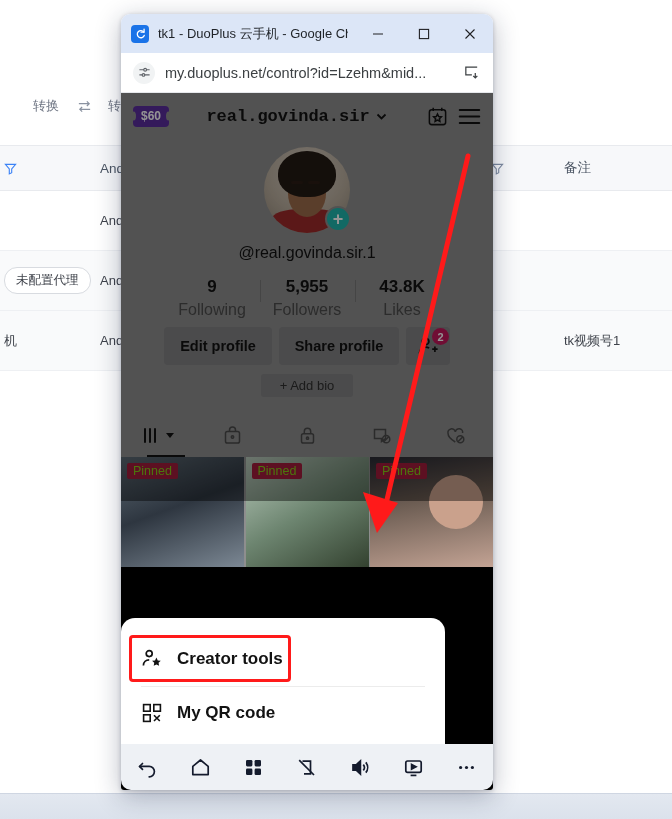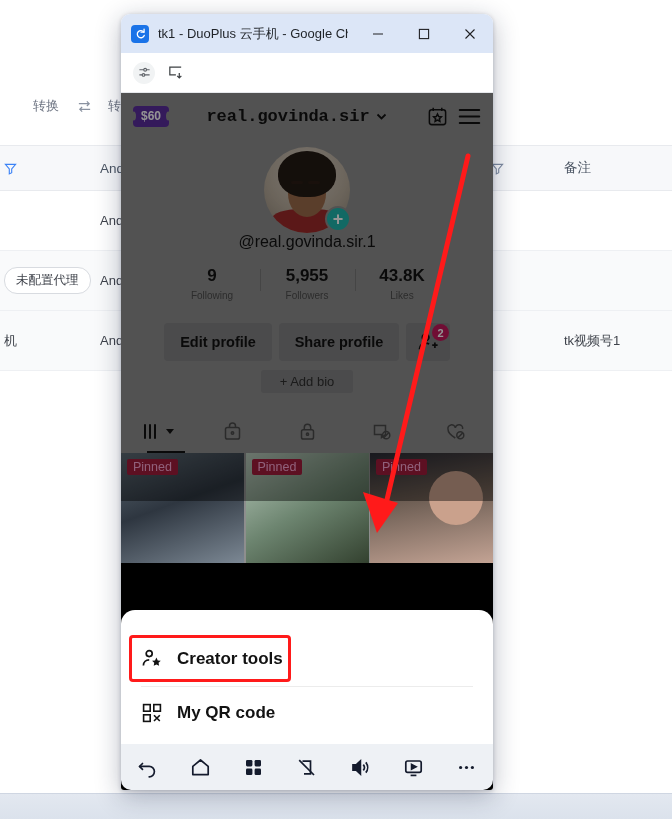--- a/index.html
+++ b/index.html
@@ -125,31 +125,31 @@
   .av-hair { position:absolute; left: 14px; top: 4px; width: 58px; height: 46px; background: #241a14; border-radius: 50% 50% 45% 45%; }
   .av-face { position:absolute; left: 24px; top: 24px; width: 38px; height: 46px; background: #9c6b4a; border-radius: 46% 46% 50% 50%; }
   .av-shirt { position:absolute; left: 8px; bottom: 0; width: 70px; height: 24px; background: #9e2a2a; border-radius: 40% 40% 0 0; }
   .av-brow { position:absolute; width: 12px; height: 3px; background:#2b1d15; border-radius:2px; top: 34px; }
   .av-brow.l { left: 27px; } .av-brow.r { left: 44px; }
   .plus-badge {
     position: absolute; right: -1px; bottom: 1px; width: 26px; height: 26px; border-radius: 50%;
     background: #1fb6ac; border: 2px solid #8e8e8e; display: flex; align-items: center; justify-content: center;
     color: #fff; font-size: 18px; font-weight: bold; line-height: 1;
   }
-  .handle { text-align: center; font-size: 16px; color: #121212; margin-top: 0; font-weight: 500; }
+  .handle { text-align: center; font-size: 16px; color: #121212; margin-top: 11px; font-weight: 500; }
 
   .stats { display: flex; justify-content: center; align-items: flex-start; gap: 0; margin-top: 15px; }
   .stat { width: 95px; text-align: center; position: relative; }
   .stat + .stat::before {
     content: ""; position: absolute; left: 0; top: 3px; width: 1px; height: 22px; background: rgba(0,0,0,.16);
   }
   .stat-num { font-size: 17px; font-weight: bold; color: #121212; }
-  .stat-lbl { font-size: 10px; color: #4c4c4c; margin-top: 4px; }
-
-  .actions { display: flex; justify-content: center; align-items: center; gap: 7px; margin-top: 22px; }
+  .stat-lbl { font-size: 16px; color: #4c4c4c; margin-top: 4px; }
+
+  .actions { display: flex; justify-content: center; align-items: center; gap: 7px; margin-top: 8px; }
   .abtn {
     background: rgba(22,24,35,.10); border-radius: 4px; height: 38px;
     display: flex; align-items: center; justify-content: center;
     font-size: 14.5px; font-weight: bold; color: #121212; padding: 0 12px;
   }
   .abtn.w1 { width: 108px; } .abtn.w2 { width: 120px; }
   .abtn.sq { width: 44px; padding: 0; position: relative; }
   .abtn.sq svg { width: 22px; height: 22px; }
   .notif {
     position: absolute; right: 1px; top: 1px; min-width: 17px; height: 17px; border-radius: 9px;
@@ -167,28 +167,28 @@
   .tab-caret { width: 0; height: 0; border-left: 4px solid transparent; border-right: 4px solid transparent; border-top: 5px solid #121212; }
   .tab-underline { position: absolute; left: 26px; bottom: 0; width: 38px; height: 2px; background: #121212; }
 
   .grid { display: flex; gap: 1.5px; height: 110px; }
   .gcell { flex: 1; position: relative; overflow: hidden; }
   .g1 { background: linear-gradient(160deg,#5d6a74 0%, #2e3640 45%, #7c8894 100%); }
   .g2 { background: linear-gradient(150deg,#b8c9bb 0%, #6d8570 50%, #33412f 100%); }
   .g3 { background: linear-gradient(170deg,#2a2b34 0%, #6b5c52 40%, #c3a394 100%); }
   .g3::after { content:""; position:absolute; right:10px; top:18px; width:54px; height:54px; border-radius:50%; background:#caa18c; }
   .pin {
-    position: absolute; left: 6px; top: 6px; background: #a01c3c; color: #f9a8d4;
+    position: absolute; left: 6px; top: 6px; background: #a01c3c; color: #84cc16;
     font-size: 12.5px; padding: 1px 6px; border-radius: 2px; z-index: 3;
   }
 
   
   .sheet {
-    position: absolute; left: 0; bottom: 46px; width: 372px; z-index: 20;
-    background: #fff; border-radius: 14px 14px 0 0; padding: 22px 0 4px;
+    position: absolute; left: 0; bottom: 46px; width: 324px; z-index: 20;
+    background: #fff; border-radius: 14px 14px 0 0; padding: 14px 0 4px;
   }
   .mitem {
     height: 54px; display: flex; align-items: center; gap: 14px; padding: 0 20px;
     font-size: 17px; font-weight: bold; color: #121212; position: relative;
   }
   .mitem + .mitem::before {
     content: ""; position: absolute; left: 20px; right: 20px; top: 0; height: 1px; background: #ececec;
   }
   .mitem svg { width: 22px; height: 22px; flex: none; }
   .hl-box {
@@ -320,20 +320,21 @@
 
     <div class="urlbar">
       <div class="url-lead">
         <svg viewBox="0 0 14 14" fill="none" stroke="#5f6368" stroke-width="1.2">
             <path d="M1.5 4h5M9 4h3.5"></path>
             <circle cx="7.7" cy="4" r="1.5"></circle>
             <path d="M1.5 9.6h3.2M7.2 9.6h5.3"></path>
             <circle cx="5.9" cy="9.6" r="1.4"></circle>
           </svg>
       </div>
+      <div class="url-text">my.duoplus.net/control?id=Lzehm&amp;mid...</div>
       <div class="url-trail">
         <svg viewBox="0 0 18 18" fill="none" stroke="#3c4043" stroke-width="1.3">
             <path d="M15 3.2H3v8.4h6.4"></path>
             <path d="M13 9.6v5M10.8 12.6 13 14.8l2.2-2.2"></path>
           </svg>
       </div>
     </div>
 
     <div class="phone">
 

